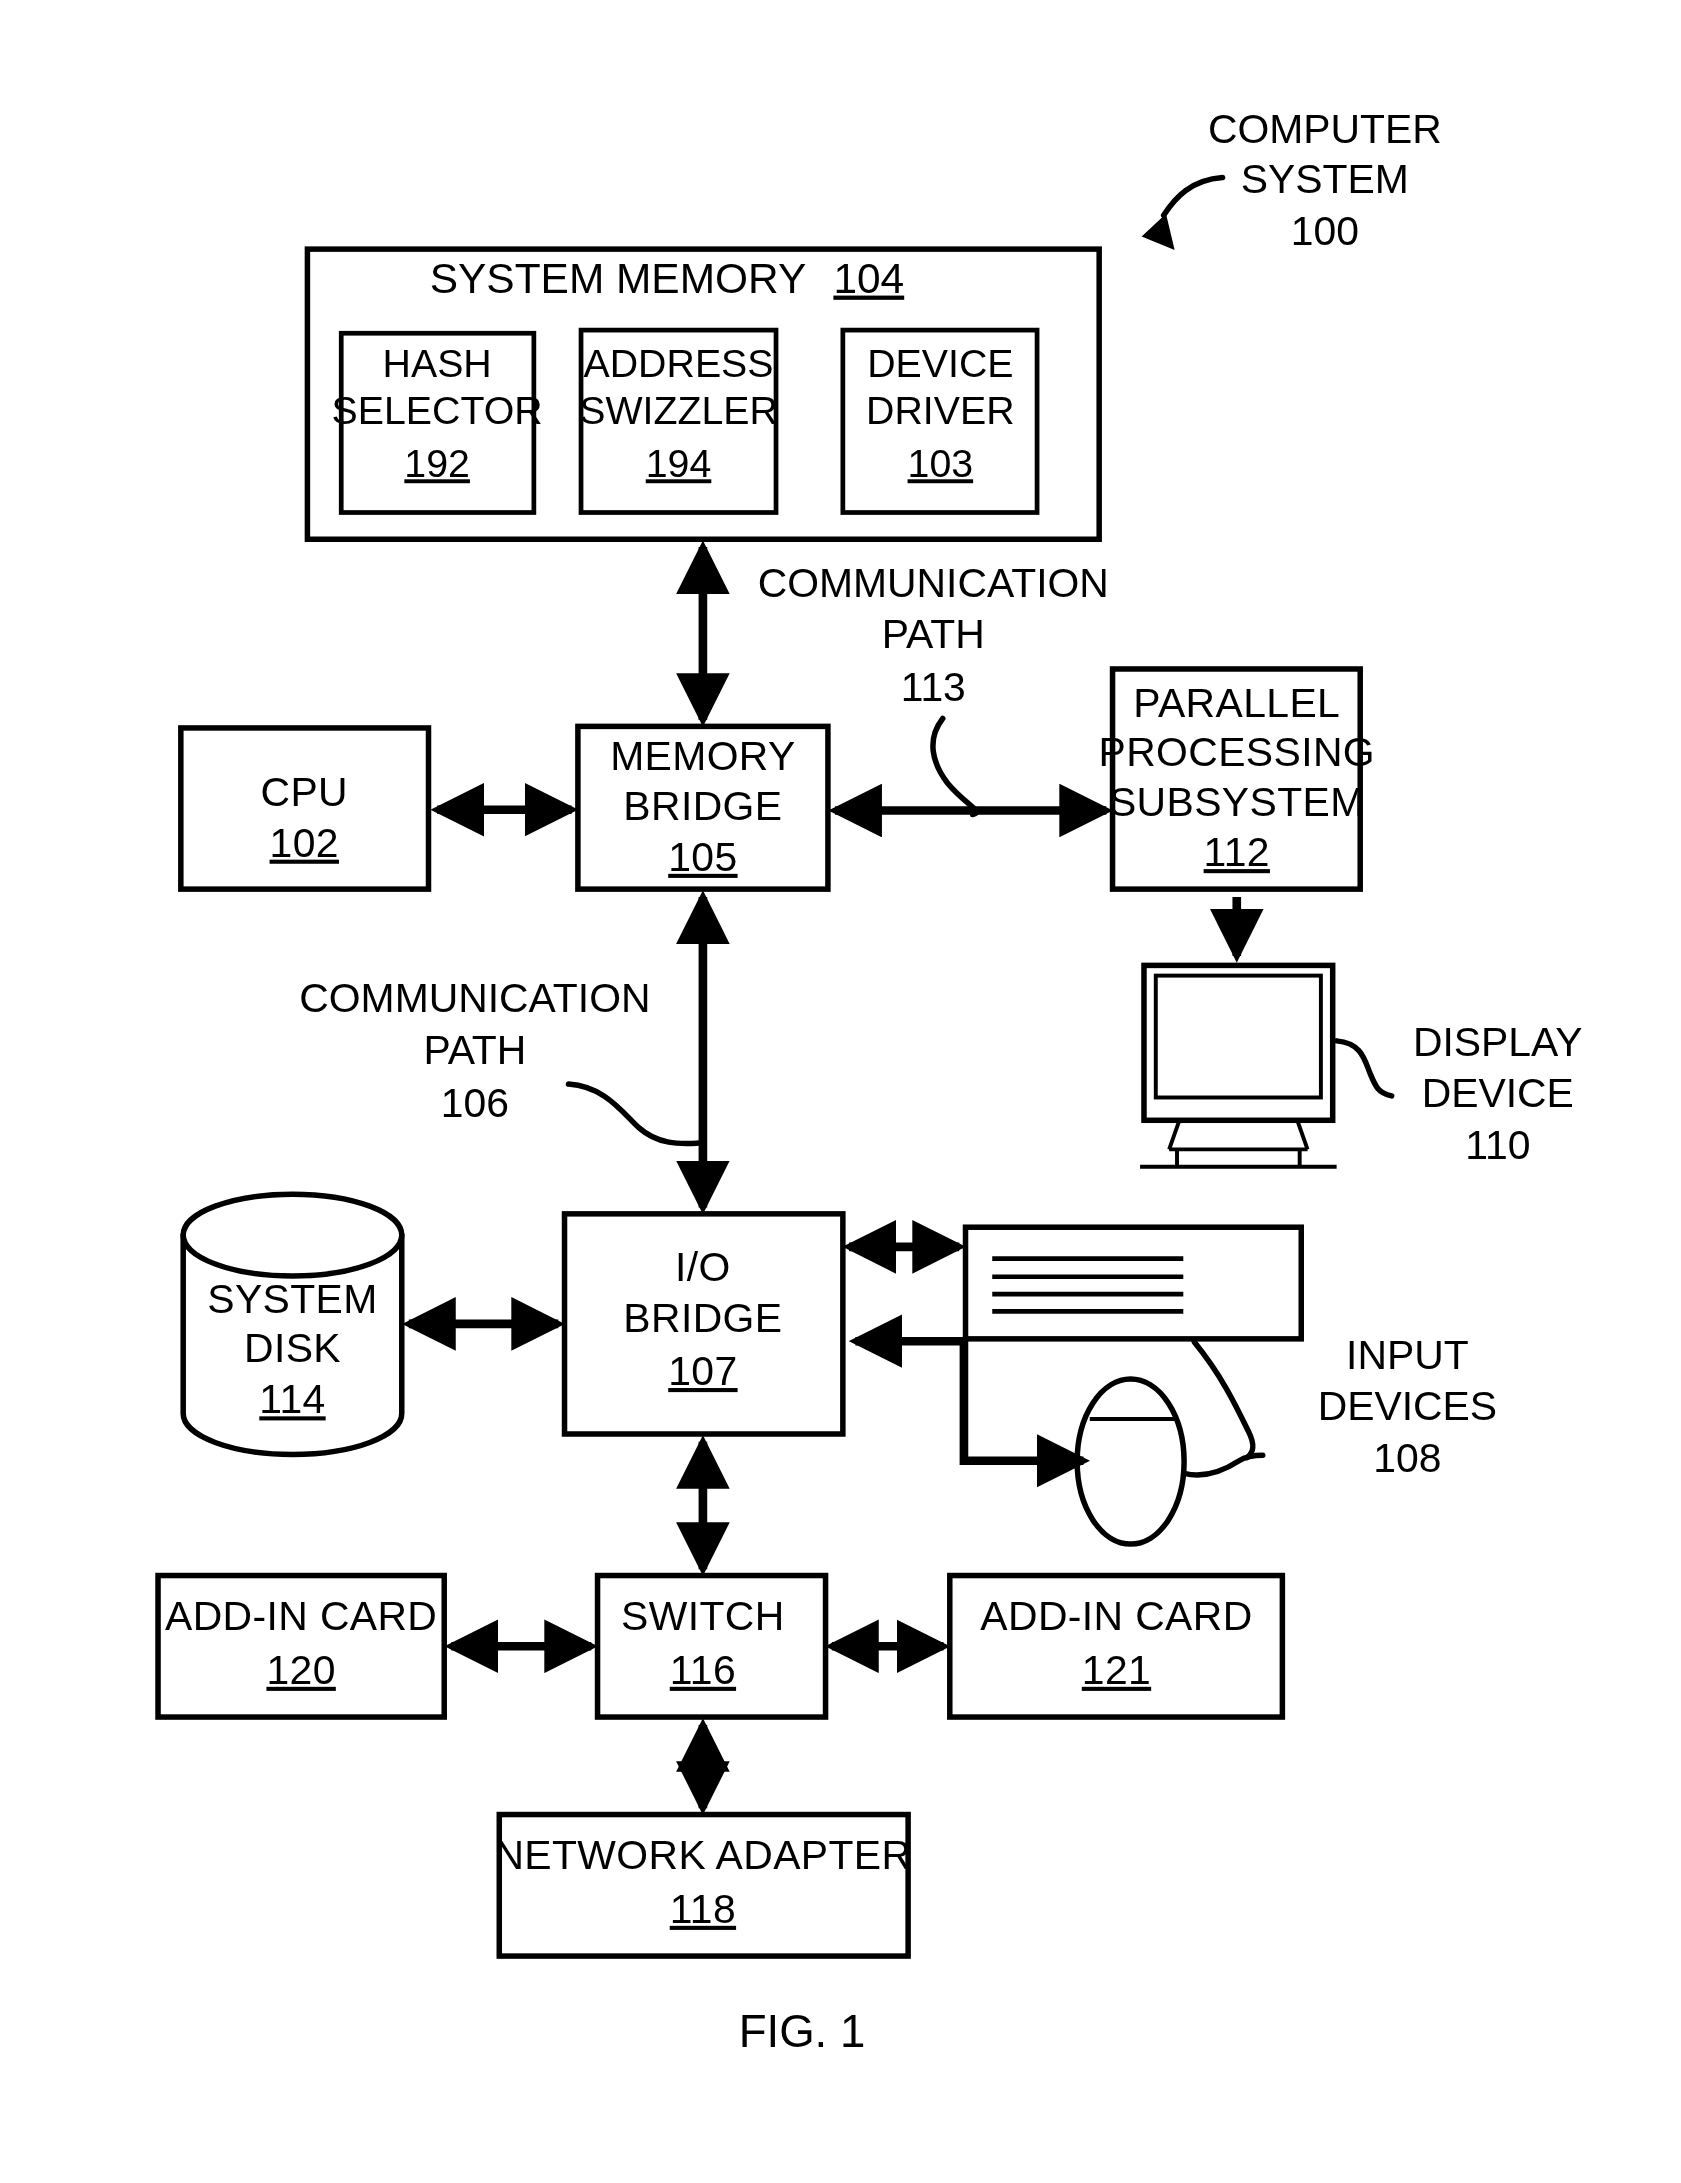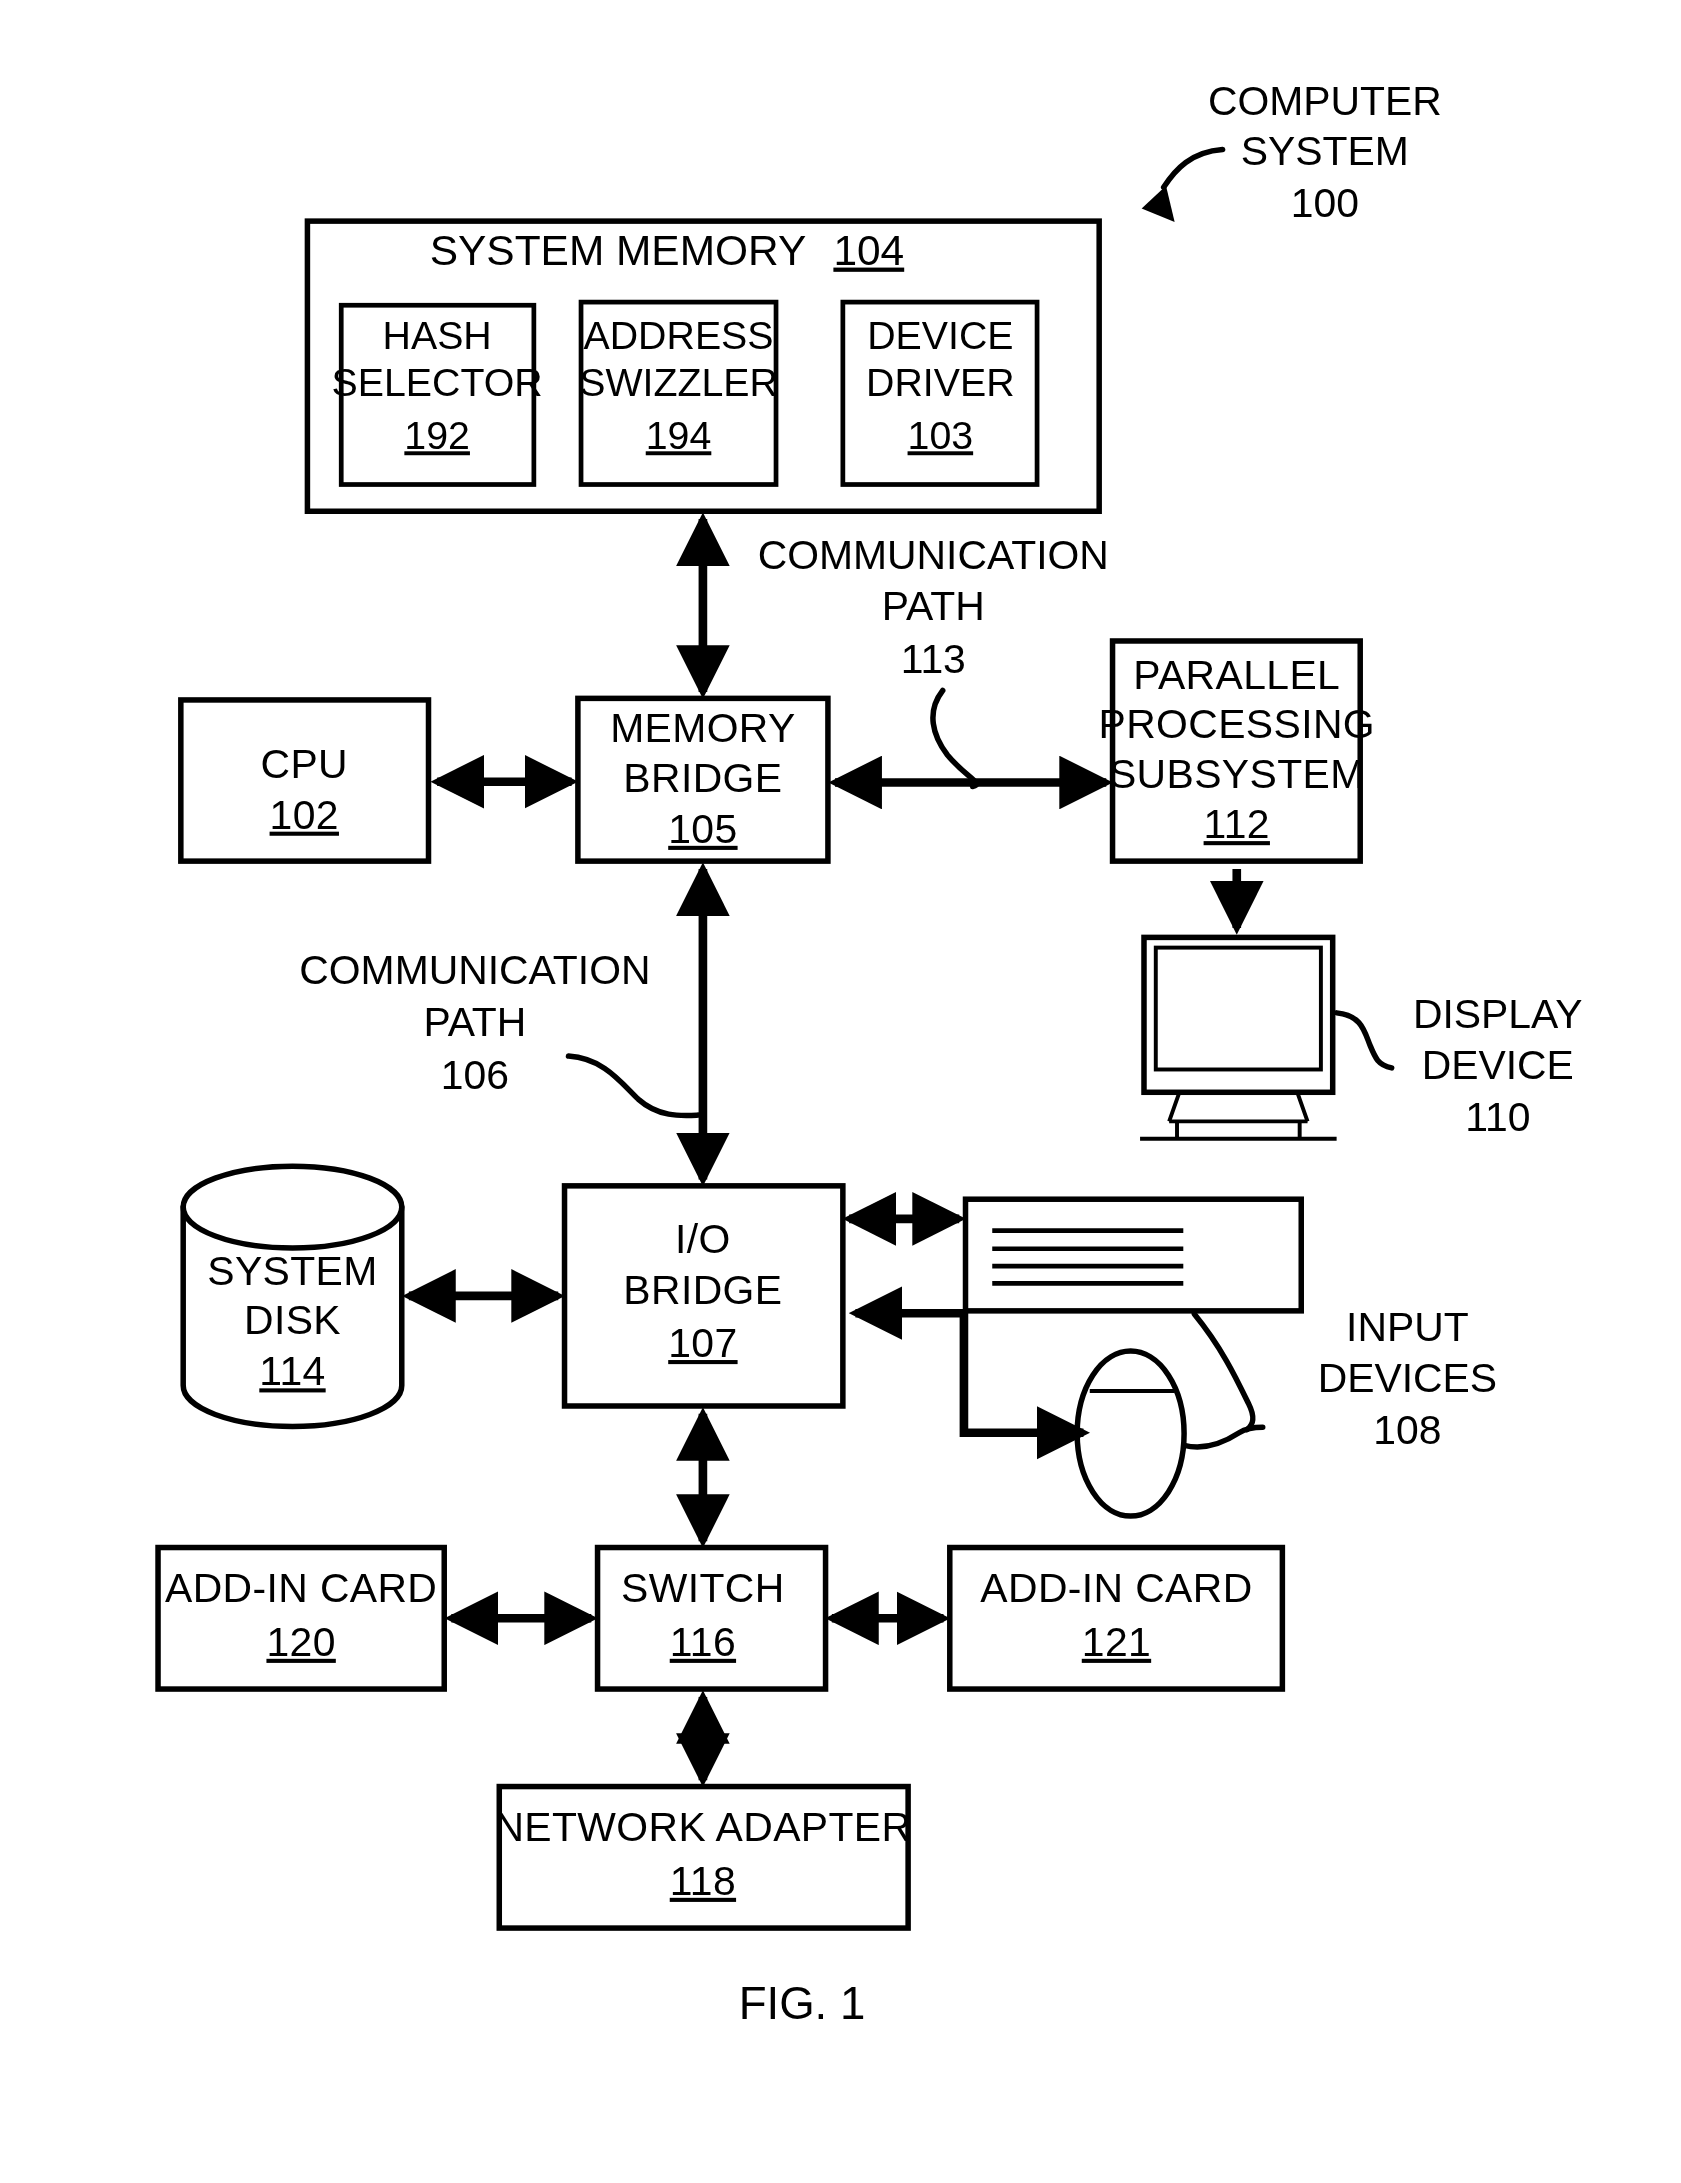--- a/index.html
+++ b/index.html
@@ -12,20 +12,21 @@
     width: 1681px;
     height: 2183px;
     font-family: "Liberation Sans", sans-serif;
     color: #000000;
     overflow: hidden;
   }
   #figure-root {
     position: relative;
     width: 1681px;
     height: 1550px;
+    margin-top: 28px;
   }
   svg#diagram {
     display: block;
     width: 1681px;
     height: 2183px;
   }
   .bx {
     fill: #ffffff;
     stroke: #000000;
     stroke-width: 7;

